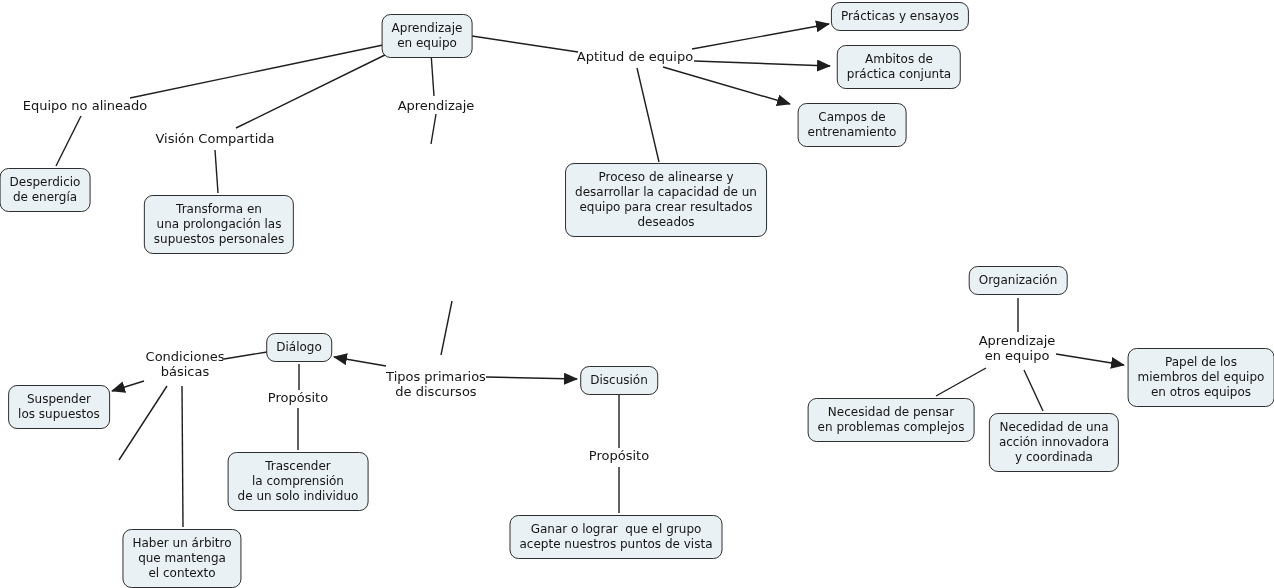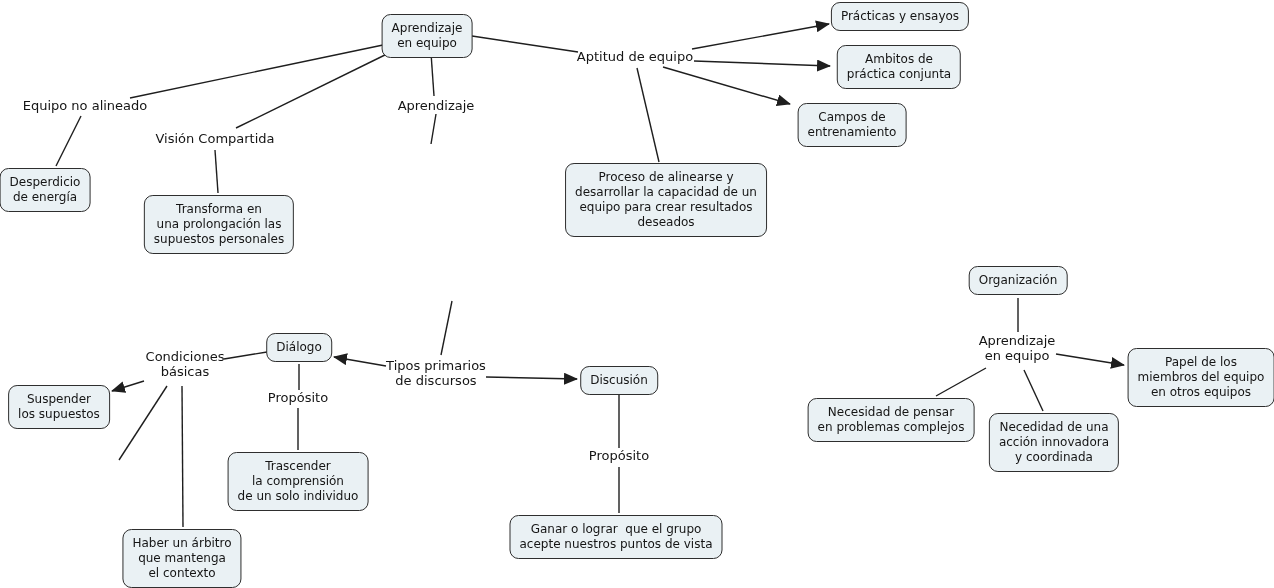--- a/index.html
+++ b/index.html
@@ -101,19 +101,19 @@
 miembros del equipo
 en otros equipos</div>
 
   <div class="link-label" style="left:85px;top:98px">Equipo no alineado</div>
   <div class="link-label" style="left:215px;top:131px">Visión Compartida</div>
   <div class="link-label" style="left:436px;top:98px">Aprendizaje</div>
   <div class="link-label" style="left:635px;top:49px">Aptitud de equipo</div>
   <div class="link-label" style="left:185px;top:349px">Condiciones
 básicas</div>
   <div class="link-label" style="left:298px;top:390px">Propósito</div>
-  <div class="link-label" style="left:436px;top:358px">Tipos primarios
+  <div class="link-label" style="left:436px;top:369px">Tipos primarios
 de discursos</div>
   <div class="link-label" style="left:619px;top:448px">Propósito</div>
   <div class="link-label" style="left:1017px;top:333px">Aprendizaje
 en equipo</div>
 
 </div>
 
 </body></html>

